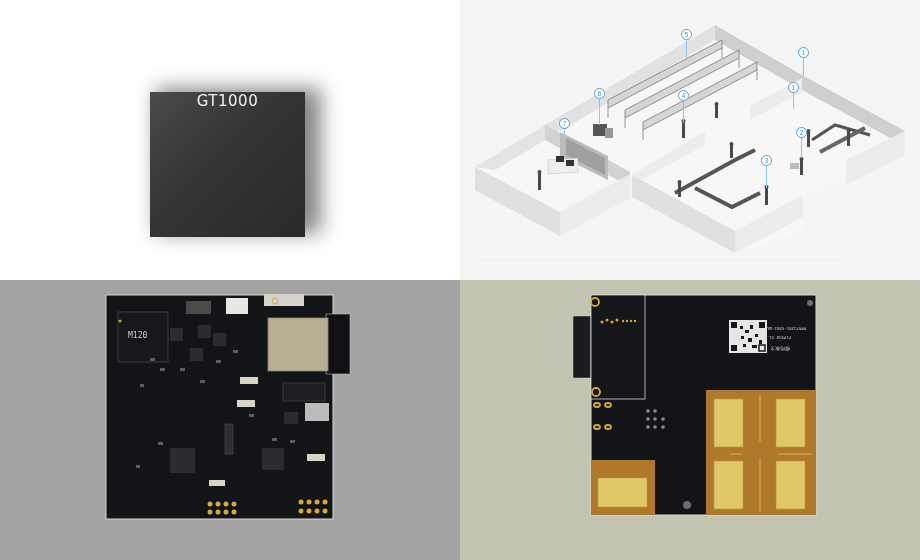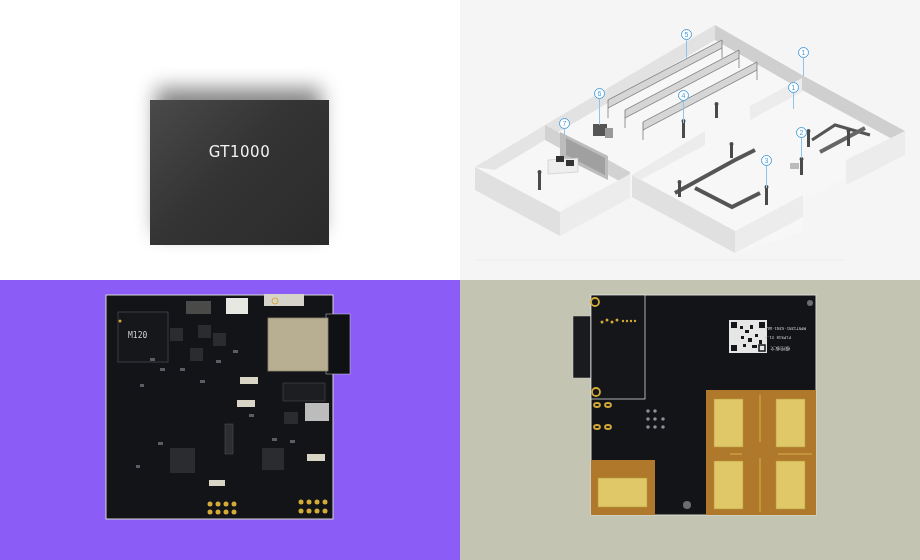--- a/index.html
+++ b/index.html
@@ -3,33 +3,33 @@
 <meta charset="utf-8">
 <style>
   * { box-sizing: border-box; margin: 0; padding: 0; }
   html, body { width: 920px; height: 560px; overflow: hidden; background: #ffffff; }
   body { font-family: "Liberation Sans", sans-serif; position: relative; }
 
   .grid { position: absolute; inset: 0; }
   .quad { position: absolute; overflow: hidden; }
   .q-chip { left: 0; top: 0; width: 460px; height: 280px; background: #ffffff; }
   .q-factory { left: 460px; top: 0; width: 460px; height: 280px; background: #f5f5f5; }
-  .q-front { left: 0; top: 280px; width: 460px; height: 280px; background: #8b5cf6; }
+  .q-front { left: 0; top: 280px; width: 460px; height: 280px; background: #a3a3a3; }
   .q-back { left: 460px; top: 280px; width: 460px; height: 280px; background: #c3c5b2; }
 
   
   .chip-shadow {
     position: absolute; left: 150px; top: 92px; width: 165px; height: 145px;
     background: #222; filter: blur(10px); opacity: 0.55;
     transform: translate(6px, -4px);
   }
   .chip {
-    position: absolute; left: 150px; top: 100px; width: 179px; height: 145px;
+    position: absolute; left: 150px; top: 92px; width: 155px; height: 145px;
     background: linear-gradient(135deg, #4a4a4a 0%, #343434 45%, #2a2a2a 100%);
-    display: flex; align-items: center; justify-content: center;
+    display: flex; align-items: flex-start; justify-content: center;
     padding-bottom: 42px;
   }
   .chip-label {
     color: #f2f2f2; font-family: "DejaVu Sans", sans-serif; font-size: 15px;
     letter-spacing: 0.5px;
   }
 
   
   .factory-svg { position: absolute; left: 0; top: 0; }
   .callout {

